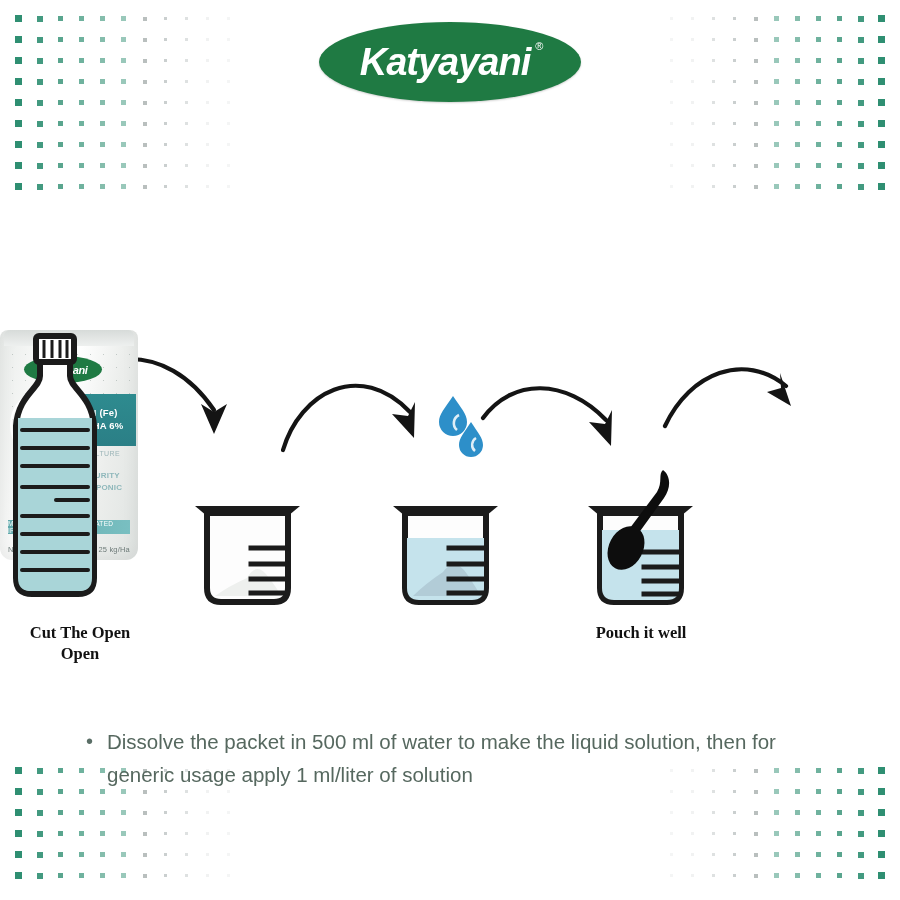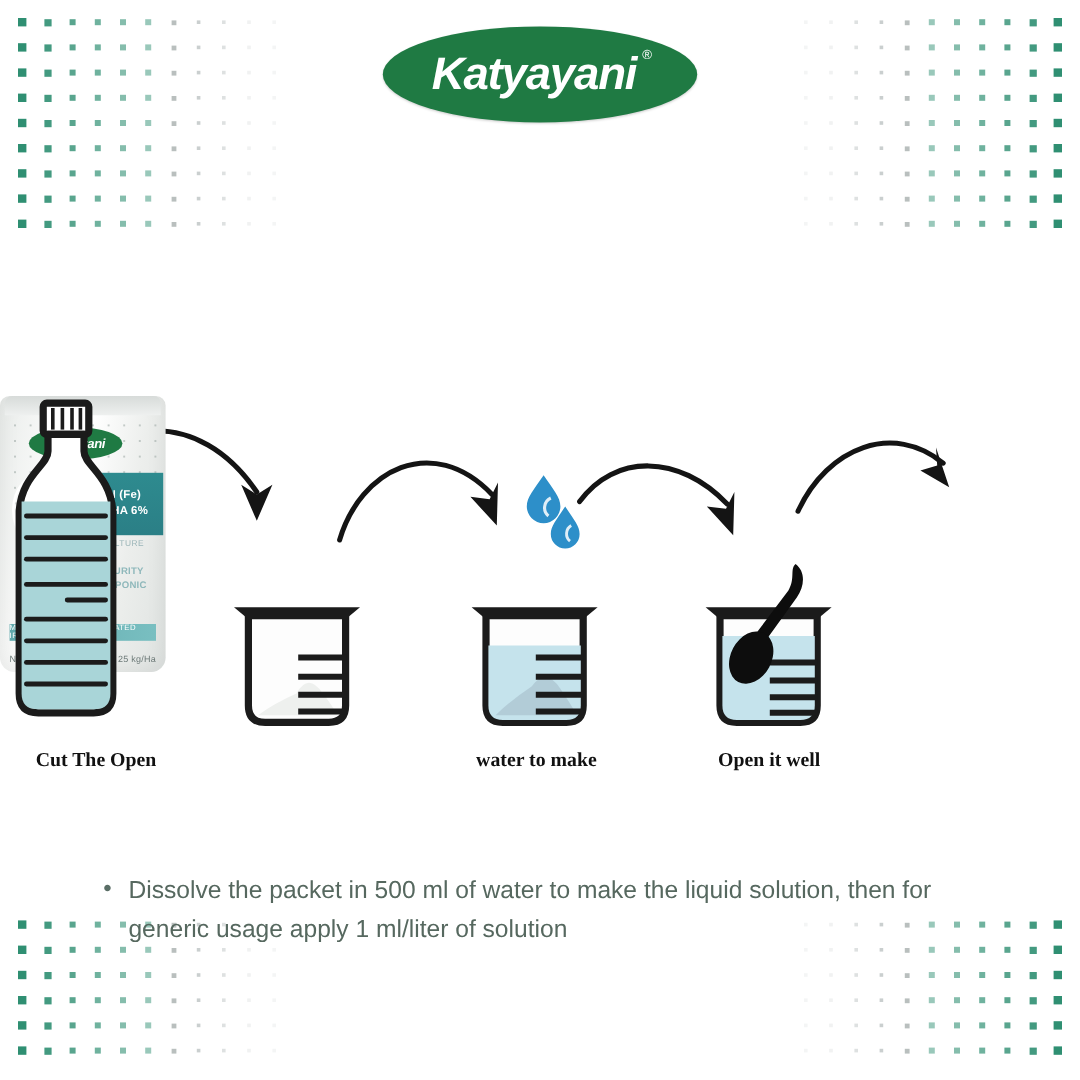--- a/index.html
+++ b/index.html
@@ -561,20 +561,21 @@
         <div class="pouch-sub">AGRICULTURE USE</div>
         <div class="pouch-num">3</div>
         <div class="pouch-hp">HIGH PURITY HYDROPONIC GRADE</div>
         <div class="pouch-strip">
           <span>Minimum 6% EDDHA CHELATED IRON</span>
         </div>
         <div class="pouch-foot">Net Weight : 1 Kilogram  |  25 kg/Ha</div>
       </div>
       <div class="caption" style="left:0px; top:292px; width:160px;">
         <div>Cut The Open</div>
+        <div>Open</div>
       </div>
     </div>
 
     <div class="step">
       <div class="beaker" style="left:185px; top:130px;">
         <svg viewBox="0 0 125 150">
           <path d="M22,52 L22,128 Q22,142 36,142 L89,142 Q103,142 103,128 L103,52" fill="#fdfdfd" stroke="#1b1b1b" stroke-width="6" stroke-linejoin="round"></path>
           <path d="M62,118 Q72,100 84,118 Q92,128 96,136 L30,136 Q44,126 62,118 Z" fill="#eef0ee"></path>
           <path d="M10,46 L115,46 L103,56 L22,56 Z" fill="#1b1b1b"></path>
           <g stroke="#1b1b1b" stroke-width="5" stroke-linecap="square">
@@ -606,21 +607,20 @@
           <path d="M10,46 L115,46 L103,56 L22,56 Z" fill="#1b1b1b"></path>
           <g stroke="#1b1b1b" stroke-width="5" stroke-linecap="square">
             <line x1="66" y1="88" x2="101" y2="88"></line>
             <line x1="66" y1="104" x2="101" y2="104"></line>
             <line x1="66" y1="119" x2="101" y2="119"></line>
             <line x1="66" y1="133" x2="101" y2="133"></line>
           </g>
         </svg>
       </div>
       <div class="caption" style="left:362px; top:292px; width:170px;">
-        <div>water to make</div>
       </div>
     </div>
 
     <div class="step">
       <div class="beaker" style="left:578px; top:130px;">
         <svg viewBox="0 0 125 150">
           <path d="M22,52 L22,128 Q22,142 36,142 L89,142 Q103,142 103,128 L103,52" fill="#fdfdfd" stroke="#1b1b1b" stroke-width="6" stroke-linejoin="round"></path>
           <path d="M24,70 L101,70 L101,128 Q101,140 89,140 L36,140 Q24,140 24,128 Z" fill="#c5e3ec"></path>
           <path d="M10,46 L115,46 L103,56 L22,56 Z" fill="#1b1b1b"></path>
           <g stroke="#1b1b1b" stroke-width="5" stroke-linecap="square">
@@ -629,21 +629,21 @@
             <line x1="66" y1="121" x2="101" y2="121"></line>
             <line x1="66" y1="134" x2="101" y2="134"></line>
           </g>
           <g fill="#0d0d0d">
             <path d="M85,10 C93,16 93,28 86,38 L60,74 L52,68 L79,32 C85,22 80,14 85,10 Z"></path>
             <ellipse cx="48" cy="88" rx="17" ry="23" transform="rotate(28 48 88)"></ellipse>
           </g>
         </svg>
       </div>
       <div class="caption" style="left:575px; top:292px; width:132px;">
-        <div>Open it well</div>
+        <div>Pouch it well</div>
       </div>
     </div>
 
     <div class="step">
       <div id="bottle">
         <svg viewBox="0 0 110 275">
           <rect x="36" y="6" width="38" height="26" rx="3" fill="#fff" stroke="#1b1b1b" stroke-width="6"></rect>
           <g stroke="#1b1b1b" stroke-width="3">
             <line x1="44" y1="10" x2="44" y2="28"></line>
             <line x1="52" y1="10" x2="52" y2="28"></line>

